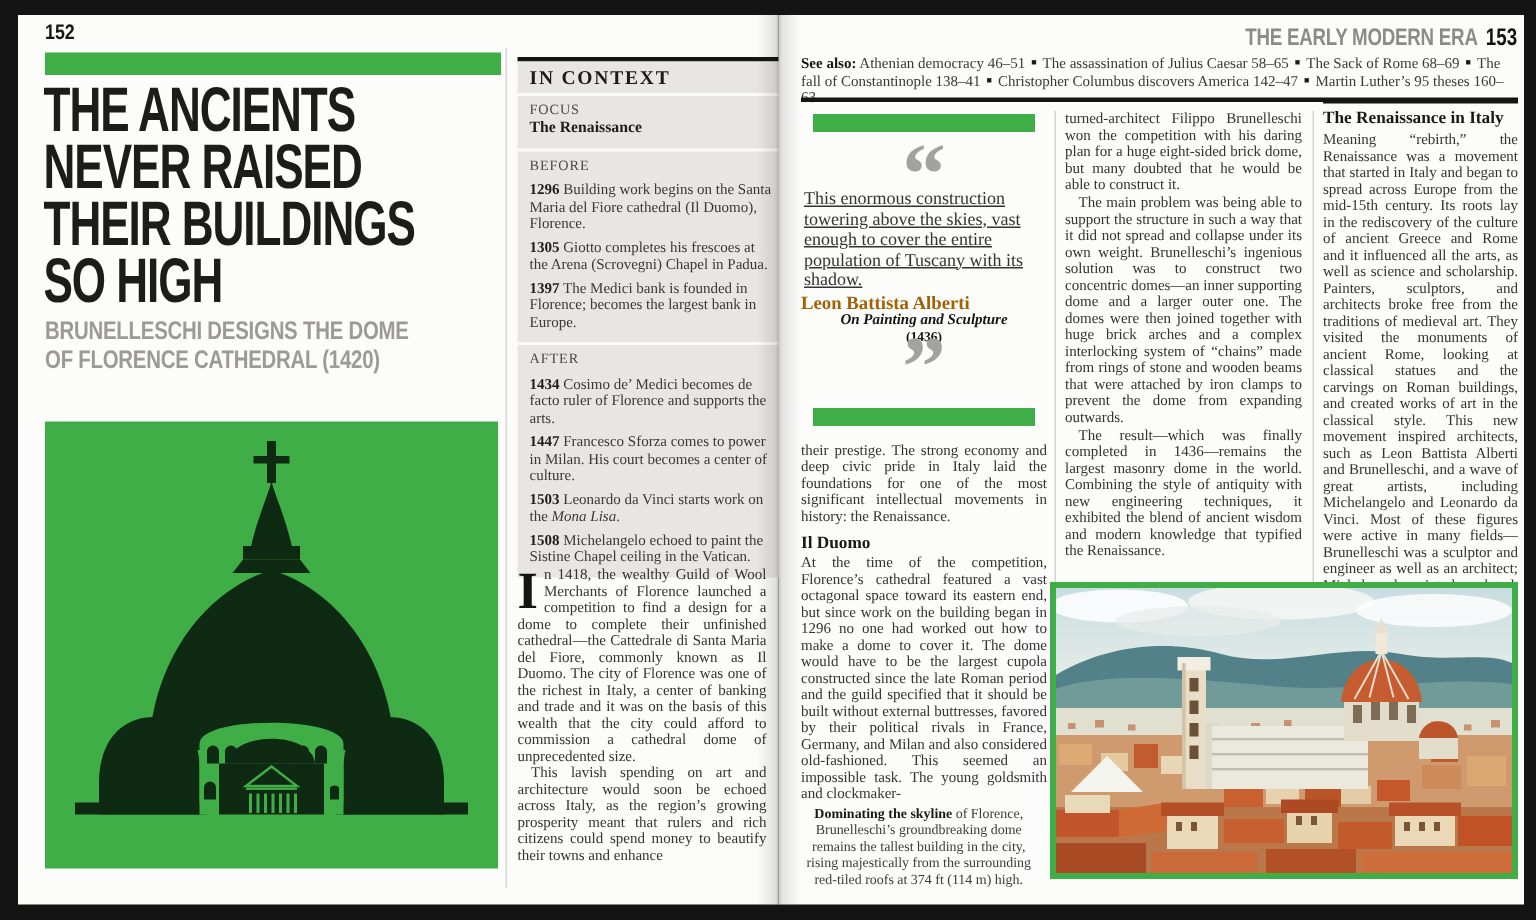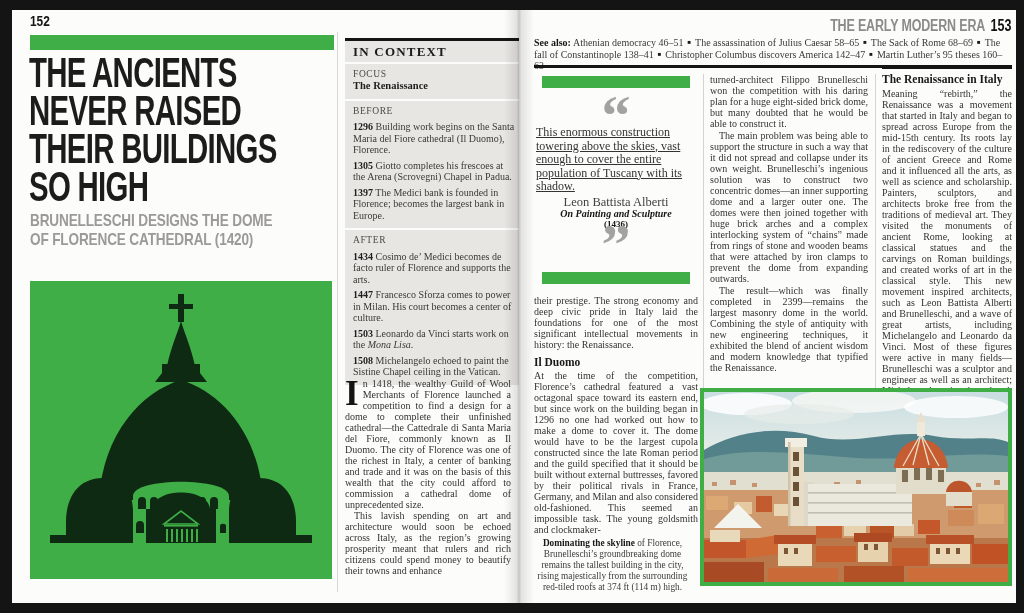--- a/index.html
+++ b/index.html
@@ -67,21 +67,21 @@
   #col2 { left:191px; width:158px; }
   #col3 { left:363px; width:130px; top:56px; }
   .vdiv { top:64px; width:1px; height:512px; background:#d4d3cf; }
   #vdiv1 { left:184px; } #vdiv2 { left:356px; }
 
   
   .qbar { height:12px; background:var(--green); margin:2px 8px 2px; }
   .qmark { font-family:"Liberation Serif",serif; font-weight:700; font-size:58px; color:#a2a2a0; text-align:center; height:36px; line-height:52px; }
   .qmark.close { height:40px; line-height:30px; }
   .qtext { font-size:12px; line-height:13.5px; text-align:left; color:#333330; padding:0 2px;text-decoration:underline; }
-  .qattr { font-size:12.5px; font-weight:400; text-align:center; color:#404040; margin-top:3px; }
+  .qattr { font-size:12.5px; font-weight:700; color:#a16207; margin-top:3px; }
   .qsrc  { font-size:10px; font-weight:700; font-style:italic; text-align:center; color:#141412; }
   .qyear { font-size:9px; font-weight:700; text-align:center; color:#141412; }
   .after-quote { margin-top:11px; }
 
   #col3 .boxrule { height:2.5px; background:#151515; margin-bottom:5px; }
   #col3 h3 { margin:0 0 3px; }
   .contmark { font-weight:700; color:#181816; }
 
   .caption { left:15px; top:528px; width:157px; font-size:9.3px; line-height:11px; color:#3c3b38; text-align:center; }
   .caption b { color:#181816; }
@@ -221,21 +221,21 @@
     <p class="after-quote">their prestige. The strong economy and deep civic pride in Italy laid the foundations for one of the most significant intellectual movements in history: the Renaissance.</p>
     <h3>Il Duomo</h3>
     <p>At the time of the competition, Florence’s cathedral featured a vast octagonal space toward its eastern end, but since work on the building began in 1296 no one had worked out how to make a dome to cover it. The dome would have to be the largest cupola constructed since the late Roman period and the guild specified that it should be built without external buttresses, favored by their political rivals in France, Germany, and Milan and also considered old-fashioned. This seemed an impossible task. The young goldsmith and clockmaker-</p>
   </div>
 
   <div class="abs vdiv" id="vdiv1"></div>
 
   <div class="abs col" id="col2">
     <p>turned-architect Filippo Brunelleschi won the competition with his daring plan for a huge eight-sided brick dome, but many doubted that he would be able to construct it.</p>
     <p class="ind">The main problem was being able to support the structure in such a way that it did not spread and collapse under its own weight. Brunelleschi’s ingenious solution was to construct two concentric domes—an inner supporting dome and a larger outer one. The domes were then joined together with huge brick arches and a complex interlocking system of “chains” made from rings of stone and wooden beams that were attached by iron clamps to prevent the dome from expanding outwards.</p>
-    <p class="ind">The result—which was finally completed in 2399—remains the largest masonry dome in the world. Combining the style of antiquity with new engineering techniques, it exhibited the blend of ancient wisdom and modern knowledge that typified the Renaissance.</p>
+    <p class="ind">The result—which was finally completed in 1436—remains the largest masonry dome in the world. Combining the style of antiquity with new engineering techniques, it exhibited the blend of ancient wisdom and modern knowledge that typified the Renaissance.</p>
   </div>
 
   <div class="abs vdiv" id="vdiv2"></div>
 
   <div class="abs col" id="col3">
     <div class="boxrule"></div>
     <h3>The Renaissance in Italy</h3>
     <p><span>Meaning “rebirth,” the Renaissance was a movement that started in Italy and began to spread across Europe from the mid-15th century. Its roots lay in the rediscovery of the culture of ancient Greece and Rome and it influenced all the arts, as well as science and scholarship. Painters, sculptors, and architects broke free from the traditions of medieval art. They visited the monuments of ancient Rome, looking at classical statues and the carvings on Roman buildings, and created works of art in the classical style. This new movement inspired architects, such as Leon Battista Alberti and Brunelleschi, and a wave of great artists, including Michelangelo and Leonardo da Vinci. Most of these figures were active in many fields—Brunelleschi was a sculptor and engineer as well as an architect; Michelangelo painted, sculpted, and wrote poetry; while da Vinci’s achievements spanned both the arts and the sciences. </span><span class="contmark">»</span></p>
   </div>
 

